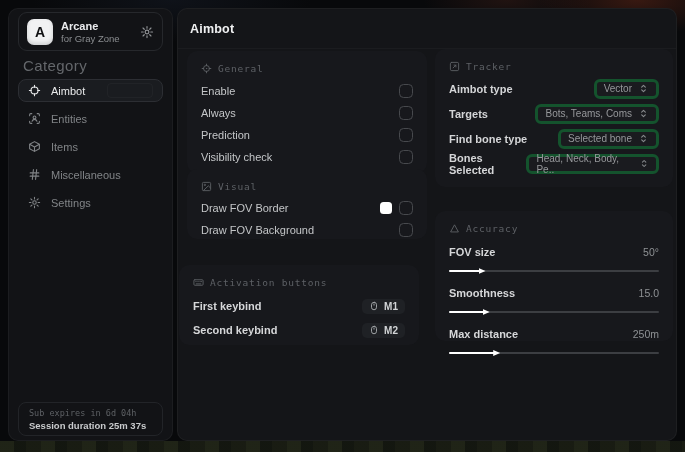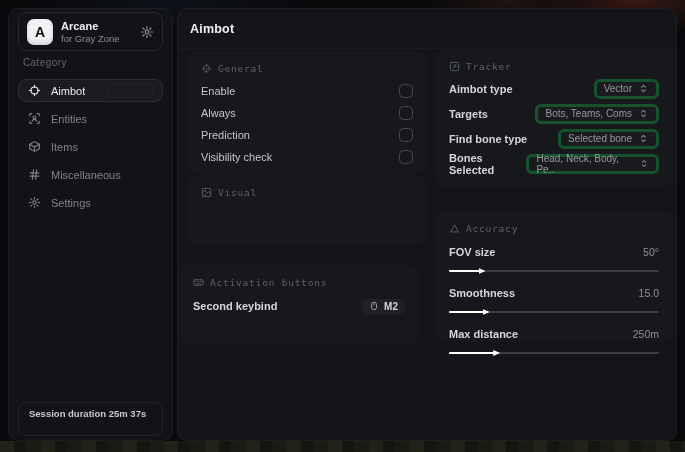--- a/index.html
+++ b/index.html
@@ -25,42 +25,42 @@
   
   .side-header { margin:3px 9px 0; height:39px; border:1px solid #26282c; border-radius:9px;
     display:flex; align-items:center; gap:8px; padding:0 8px; }
   .logo { width:26px; height:26px; border-radius:7px; background:#f1f2f3; color:#101113;
     display:flex; align-items:center; justify-content:center; font-weight:700; font-size:14px; flex:none;
     box-shadow:inset 0 -2px 4px rgba(0,0,0,.15); }
   .app-name { font-size:11px; font-weight:700; color:#ebecee; line-height:13px; }
   .app-tag  { font-size:9.5px; color:#8b8e91; line-height:11px; }
   .side-header .hbtn { margin-left:auto; color:#8f9295; width:14px; height:14px; cursor:pointer; }
 
-  .category { margin:6px 0 10px 14px; height:12px; font-size:10px; color:#64676b; letter-spacing:.4px; }
+  .category { margin:6px 0 10px 14px; height:12px; font-size:15px; color:#64676b; letter-spacing:.4px; }
 
   .nav { margin-top:8px; padding:0 9px; }
   .nav-item { height:23px; margin-bottom:5px; display:flex; align-items:center; gap:10px;
     padding:0 9px; border:1px solid transparent; border-radius:8px; font-size:11px; color:#818487; cursor:pointer; }
   .nav-item .nicon { width:13px; height:13px; flex:none; display:flex; }
   .nav-item.active { background:#1a1c20; border-color:#2c2e33; color:#e9eaeb; }
   .ghost { margin-left:auto; width:46px; height:15px; border:1px solid rgba(255,255,255,.055); border-radius:4px; opacity:.6; }
 
   .side-footer { position:absolute; left:9px; right:9px; bottom:4px; height:34px;
     border:1px solid #222428; border-radius:8px; padding:4px 10px; }
   .sf1 { font-family:"DejaVu Sans Mono", monospace; font-size:8.5px; color:#5d6064; line-height:12px; }
   .sf2 { font-size:9.5px; font-weight:700; color:#c9cbcd; line-height:13px; }
 
   
   .main-header { height:40px; display:flex; align-items:center; padding:0 12px;
     border-bottom:1px solid rgba(255,255,255,.03); }
   .page-title { font-size:12.5px; font-weight:700; color:#f0f1f2; letter-spacing:.2px; }
 
   .panel { position:absolute; background:#17181c; border-radius:10px; padding:11px 14px; }
   .p-general    { left:9px;  top:42px;  width:240px; height:122px; }
-  .p-visual     { left:9px;  top:166px; width:240px; height:70px; }
+  .p-visual     { left:9px;  top:160px; width:240px; height:70px; }
   .p-activation { left:1px;  top:256px; width:240px; height:80px; }
   .p-tracker    { left:257px; top:40px;  width:238px; height:138px; }
   .p-accuracy   { left:257px; top:202px; width:238px; height:130px; }
 
   .panel-head { display:flex; align-items:center; gap:6px; height:12px;
     font-family:"DejaVu Sans Mono", monospace; font-size:9.5px; letter-spacing:.8px; color:#5d6065; }
   .panel-head .picon { width:11px; height:11px; display:flex; }
 
   .row { height:22px; display:flex; align-items:center; font-size:11px; color:#c4c6c8; }
   .p-general .rows { margin-top:6px; }
@@ -166,20 +166,21 @@
         <svg viewBox="0 0 24 24" fill="none" stroke="currentColor" stroke-width="2" stroke-linecap="round">
           <circle cx="12" cy="12" r="3.2"></circle>
             <path d="M12 2.5v3M12 18.5v3M2.5 12h3M18.5 12h3M5.2 5.2l2.1 2.1M16.7 16.7l2.1 2.1M18.8 5.2l-2.1 2.1M7.3 16.7l-2.1 2.1"></path>
         </svg>
       </span>
       <span>Settings</span>
     </div>
   </div>
 
   <div class="side-footer">
+    <div class="sf1">Sub expires in 6d 04h</div>
     <div class="sf2">Session duration 25m 37s</div>
   </div>
 </div>
 
 <div class="card main">
   <div class="main-header">
     <span class="page-title">Aimbot</span>
   </div>
 
   <div class="panel p-general">
@@ -225,43 +226,72 @@
     <div class="panel-head">
       <span class="picon">
         <svg viewBox="0 0 24 24" fill="none" stroke="currentColor" stroke-width="2" stroke-linejoin="round">
           <rect x="3" y="3" width="18" height="18" rx="2.5"></rect>
             <circle cx="8.5" cy="8.5" r="1.5"></circle>
             <path d="M21 15.5l-5-5L5 21"></path>
         </svg>
       </span>
       <span>Visual</span>
     </div>
+    <div class="rows">
+      <div class="row">
+        <span>Draw FOV Border</span>
+        <span class="right">
+          <span class="swatch"></span>
+          <span class="checkbox"></span>
+        </span>
+      </div>
+      <div class="row">
+        <span>Draw FOV Background</span>
+        <span class="right">
+            <span class="checkbox"></span>
+          </span>
+      </div>
+    </div>
   </div>
 
   <div class="panel p-activation">
     <div class="panel-head">
       <span class="picon">
         <svg viewBox="0 0 24 24" fill="none" stroke="currentColor" stroke-width="2" stroke-linecap="round">
           <rect x="2" y="6" width="20" height="12" rx="2"></rect>
             <path d="M7 15h10M6 10h1M10.5 10h1M15 10h1M18.5 10h.5"></path>
         </svg>
       </span>
       <span>Activation buttons</span>
     </div>
     <div class="rows">
       <div class="row">
-        <span>Second keybind</span>
+        <span>First keybind</span>
         <span class="right">
           <span class="keybadge">
             <span class="kicon">
               <svg viewBox="0 0 24 24" fill="none" stroke="currentColor" stroke-width="2.4" stroke-linecap="round">
                 <rect x="6" y="3" width="12" height="18" rx="6"></rect>
                   <path d="M12 7v3"></path>
               </svg>
             </span>
+            <span>M1</span>
+          </span>
+        </span>
+      </div>
+      <div class="row">
+        <span>Second keybind</span>
+        <span class="right">
+          <span class="keybadge">
+            <span class="kicon">
+              <svg viewBox="0 0 24 24" fill="none" stroke="currentColor" stroke-width="2.4" stroke-linecap="round">
+                <rect x="6" y="3" width="12" height="18" rx="6"></rect>
+                  <path d="M12 7v3"></path>
+              </svg>
+            </span>
             <span>M2</span>
           </span>
         </span>
       </div>
     </div>
   </div>
 
   <div class="panel p-tracker">
     <div class="panel-head">
       <span class="picon">

